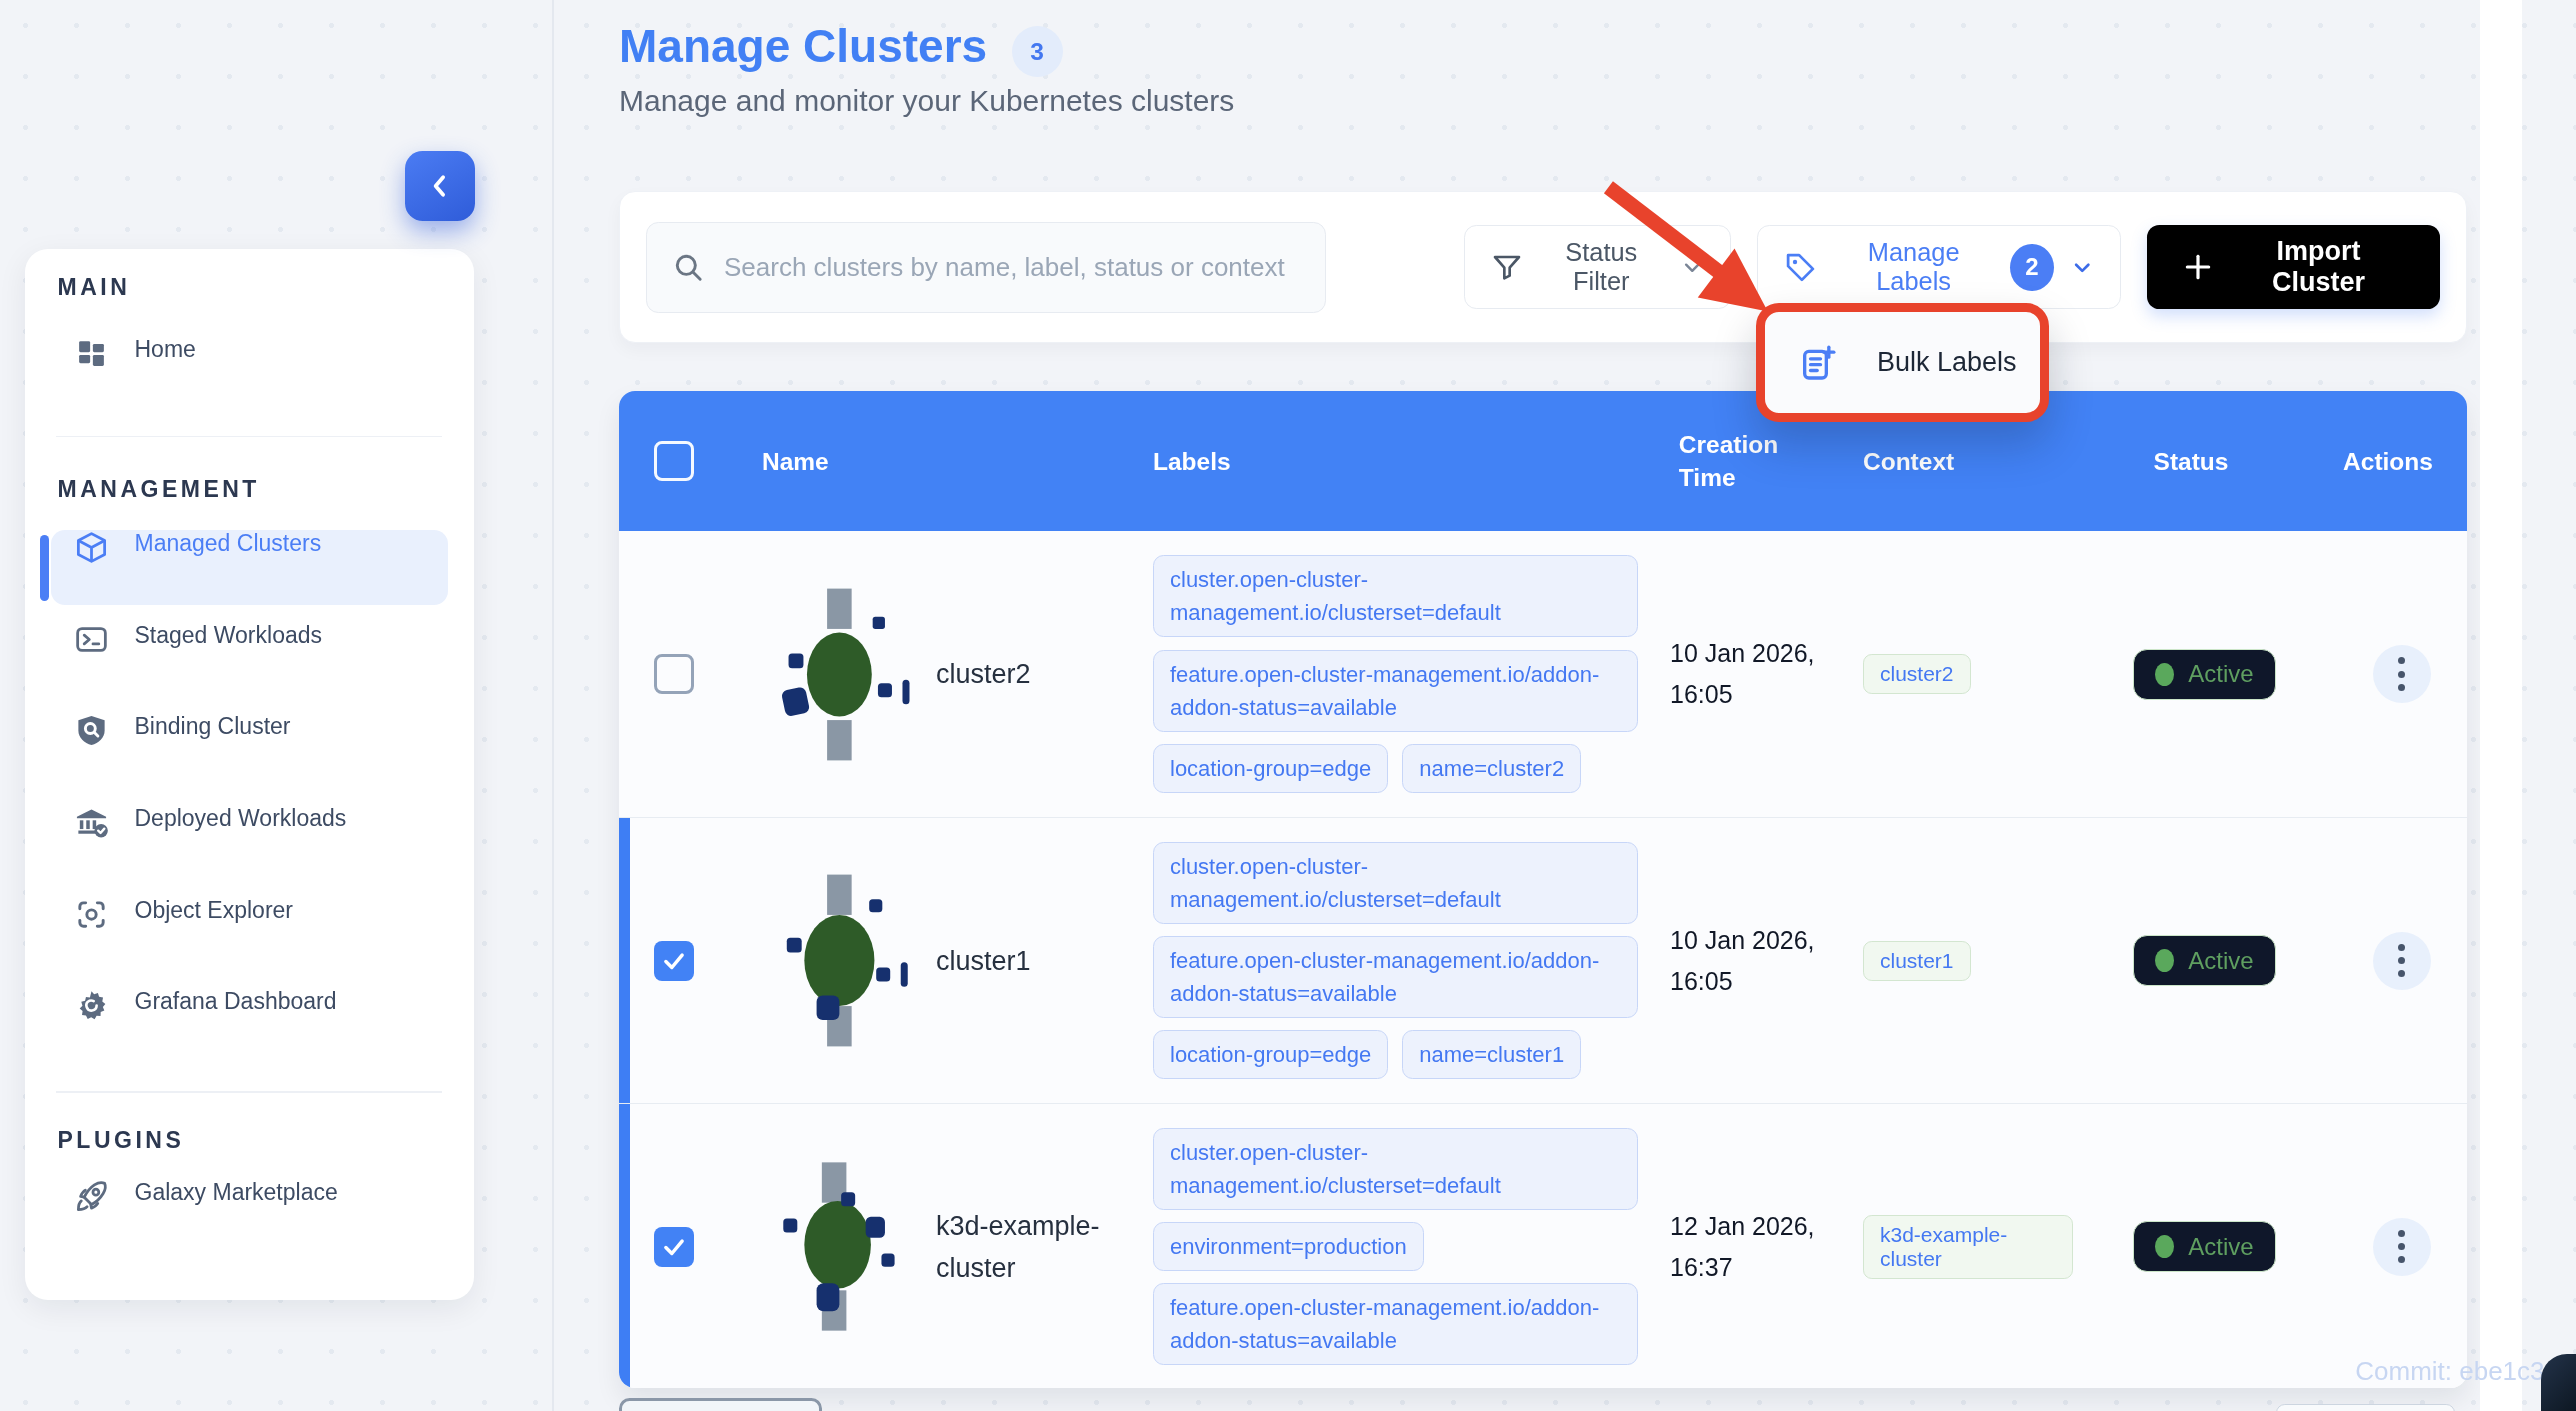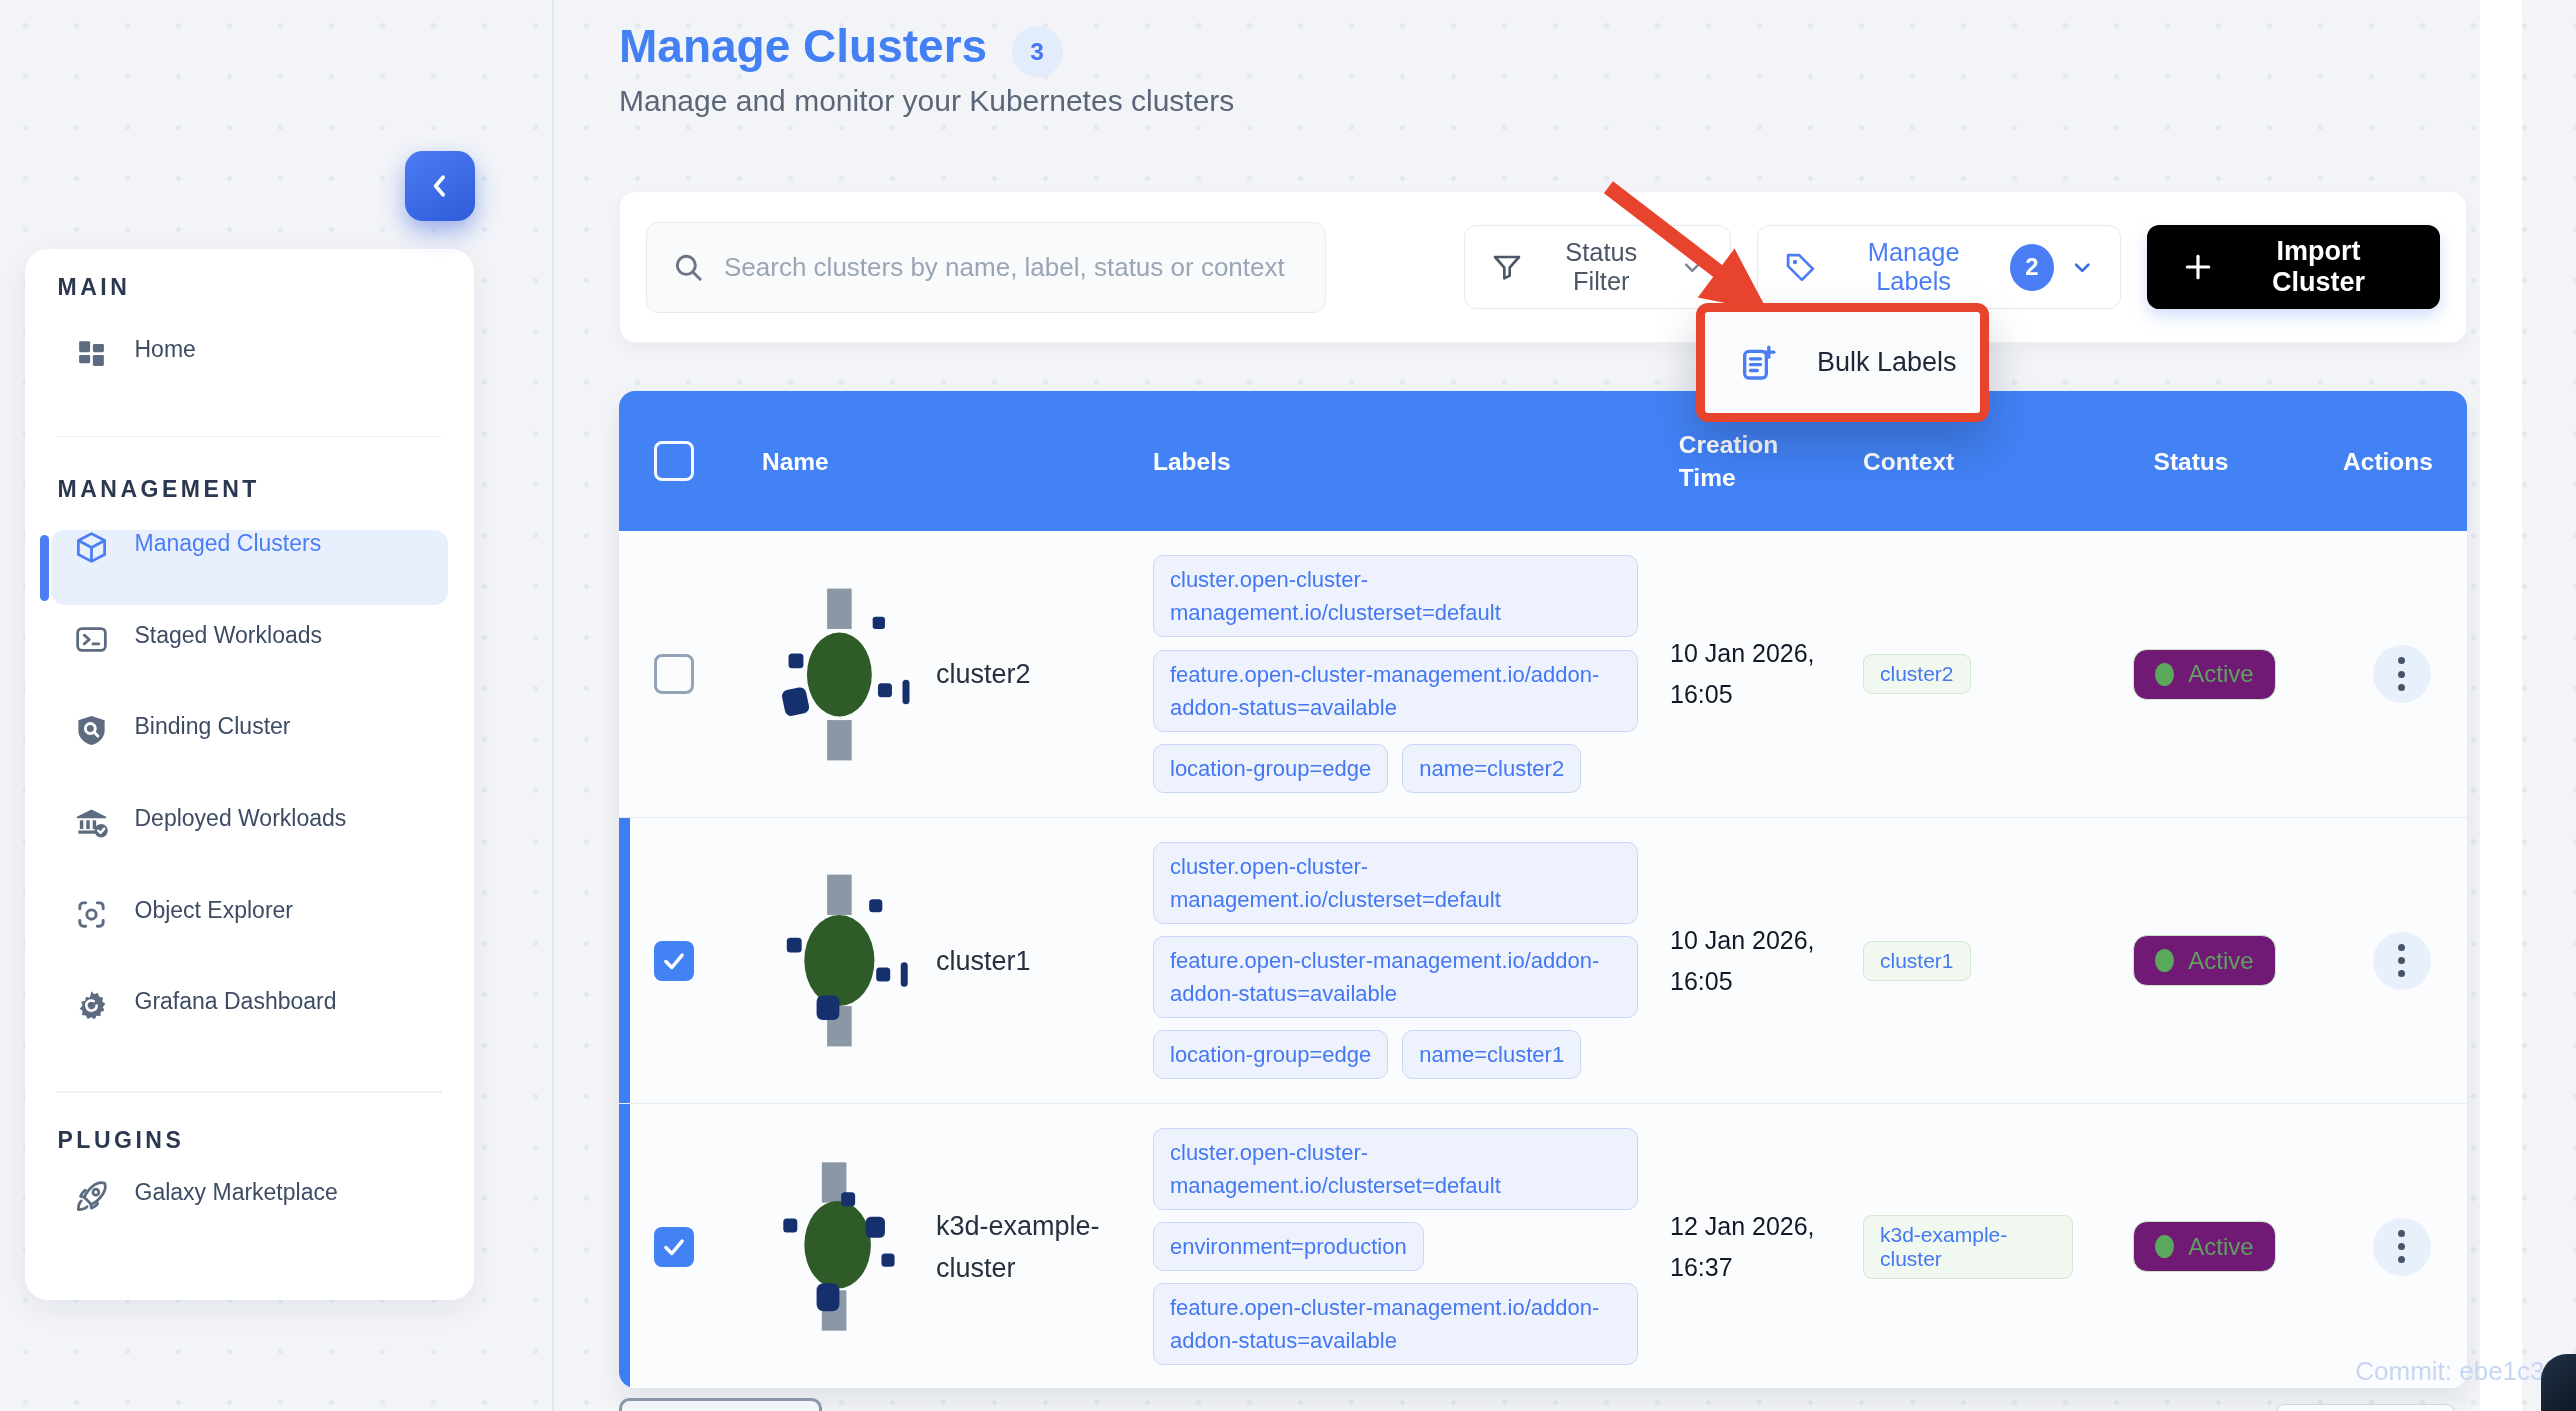--- a/index.html
+++ b/index.html
@@ -90,22 +90,22 @@
   .primary-btn {
     height:84px; padding:0 35px; background:#000000; border:none; border-radius:12.3px;
     color:#fff; font-size:27px; font-weight:700; display:flex; align-items:center; gap:17.5px;
     cursor:pointer; font-family:"Liberation Sans", sans-serif;
     box-shadow:0 7px 16px rgba(75,128,242,.25);
   }
 
   
   .annot-arrow { position:absolute; left:1596px; top:175px; z-index:40; pointer-events:none; }
   .bulk-popup {
-    position:absolute; left:1696px; top:303px; width:293px; height:119px; z-index:39;
-    background:#fafbfd; border:9.6px solid #e8432c; border-radius:12px;
+    position:absolute; left:1756px; top:303px; width:293px; height:119px; z-index:39;
+    background:#fafbfd; border:9.6px solid #e8432c; border-radius:23px;
     box-shadow:0 23px 44px rgba(15,23,42,.22);
     display:flex; align-items:center; gap:39px; padding-left:33px; cursor:pointer;
   }
   .bulk-popup .plabel { font-size:27px; color:#1d2736; font-weight:500; }
 
   
   .table-card {
     position:absolute; left:619px; top:391px; width:1848px; height:997px; z-index:2;
     background:#fbfcfe; border-radius:16px; overflow:hidden;
     box-shadow:0 12.3px 26px rgba(15,23,42,.08);
@@ -133,21 +133,21 @@
     overflow-wrap:break-word; max-width:100%;
   }
   .chip-full { width:100%; }
   .c-time { font-size:25px; color:#111827; line-height:41px; padding-right:39px; }
   .ctx-chip {
     display:inline-block; background:#f1f8f0; border:1.8px solid #d3e6d0; border-radius:8.8px;
     color:#4478f2; font-size:21px; padding:7px 16px;
   }
   .c-status { text-align:center; }
   .status-chip {
-    display:inline-flex; align-items:center; gap:14px; background:#701a75;
+    display:inline-flex; align-items:center; gap:14px; background:#0f172a;
     border:1.8px solid #cbe5c8; border-radius:14px; padding:10.5px 21px;
     color:#5f9f60; font-size:24px;
   }
   .status-dot { width:19px; height:23px; border-radius:50%; background:#5aa85c; }
   .c-actions { display:flex; justify-content:center; }
   .kebab {
     width:58px; height:58px; border-radius:50%; background:#e8f0fc; border:none; cursor:pointer;
     display:flex; flex-direction:column; align-items:center; justify-content:center; gap:6.1px;
   }
   .kebab span { width:7px; height:7px; border-radius:50%; background:#47556b; }

